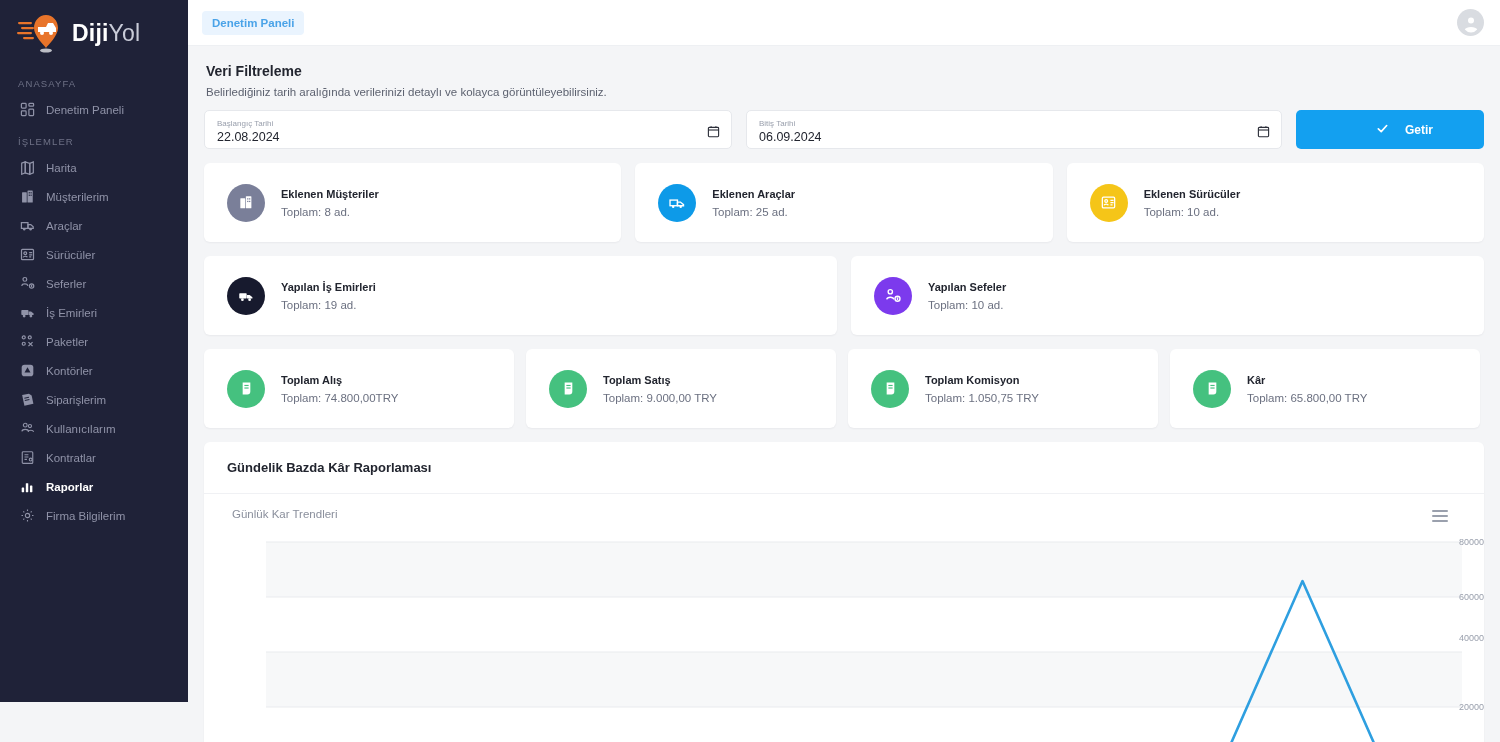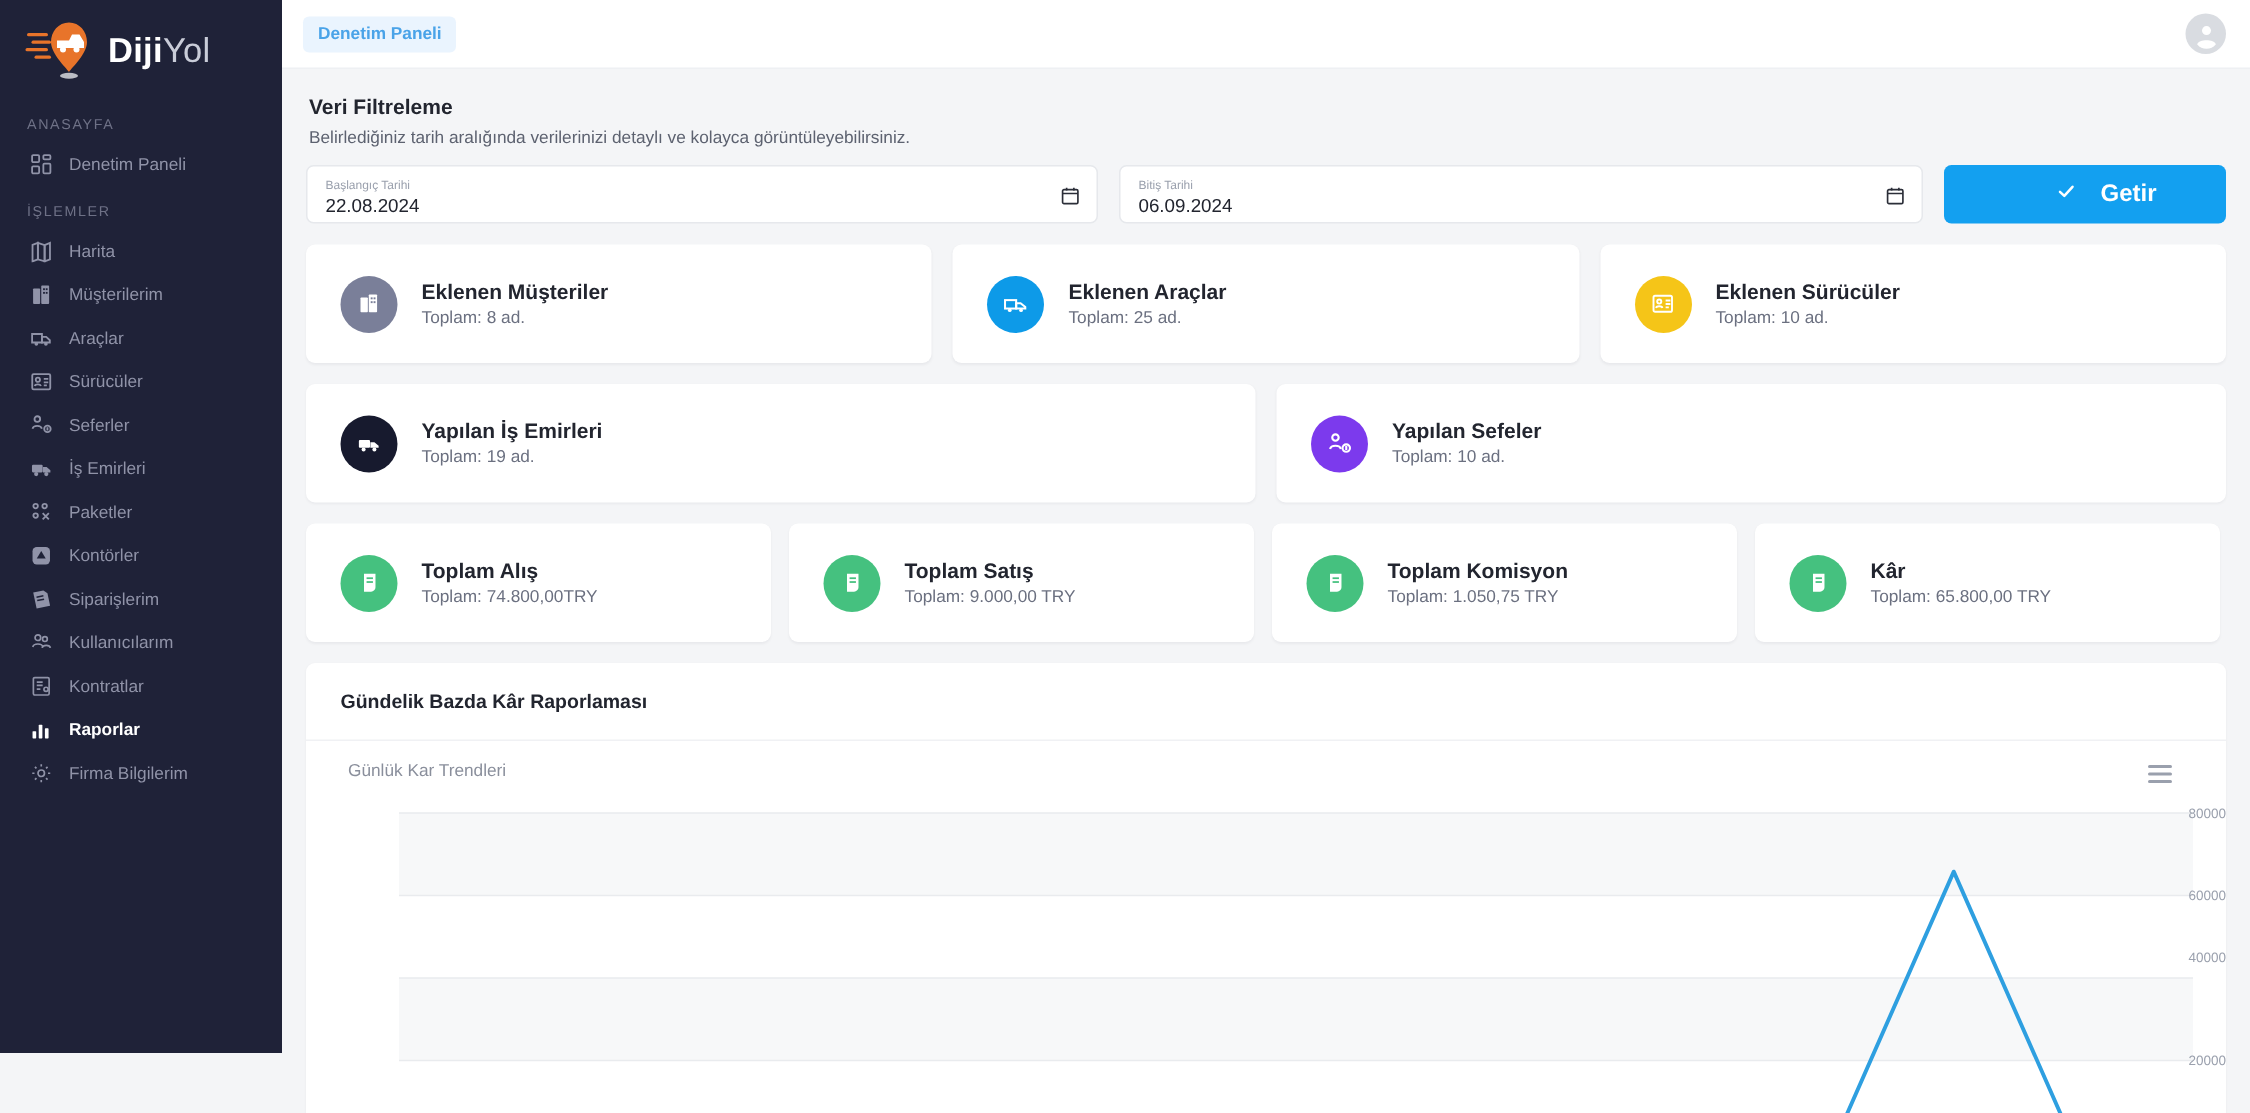--- a/index.html
+++ b/index.html
@@ -82,39 +82,39 @@
     height: 39px; position: relative; padding: 3px 12px 0 12px;
     display: flex; flex-direction: column; justify-content: center;
   }
   .date-field.f1 { width: 528px; }
   .date-field.f2 { width: 536px; }
   .date-label { font-size: 8px; color: #9aa0ad; line-height: 11px; }
   .date-value { font-size: 12.5px; color: #22252f; line-height: 16px; }
   .cal-icon { position: absolute; right: 11px; top: 13px; width: 13px; height: 13px; }
   .getir-btn {
     flex: 1; height: 39px; background: #13a0f0; border: none; border-radius: 5px;
-    color: #fff; font-size: 16px; font-weight: bold;
+    color: #fff; font-size: 12px; font-weight: bold;
     display: flex; align-items: center; justify-content: center; gap: 16px;
     cursor: pointer; font-family: "Liberation Sans", sans-serif; padding-left: 29px;
   }
 
   
   .cards-row { display: flex; gap: 0; margin-top: 14px; }
   .card {
     background: #ffffff; border-radius: 6px;
     height: 79px;
     display: flex; align-items: center;
     padding-left: 23px; gap: 16px;
     box-shadow: 0 1px 2px rgba(20,25,40,0.05);
   }
   .card-ico {
     width: 38px; height: 38px; border-radius: 50%; flex: 0 0 38px;
     display: flex; align-items: center; justify-content: center;
   }
-  .card-title { font-size: 14px; font-weight: bold; color: #22252f; line-height: 18px; }
+  .card-title { font-size: 11px; font-weight: bold; color: #22252f; line-height: 18px; }
   .card-sub { font-size: 11.5px; color: #6b7080; line-height: 18px; }
 
   .row1 .card:nth-child(1) { width: 420px; }
   .row1 .card:nth-child(2) { width: 420px; margin-left: 14px; }
   .row1 .card:nth-child(3) { width: 420px; margin-left: 14px; }
 
   .row2 .card:nth-child(1) { width: 633px; }
   .row2 .card:nth-child(2) { width: 633px; margin-left: 14px; }
 
   .row3 .card { width: 310px; }

